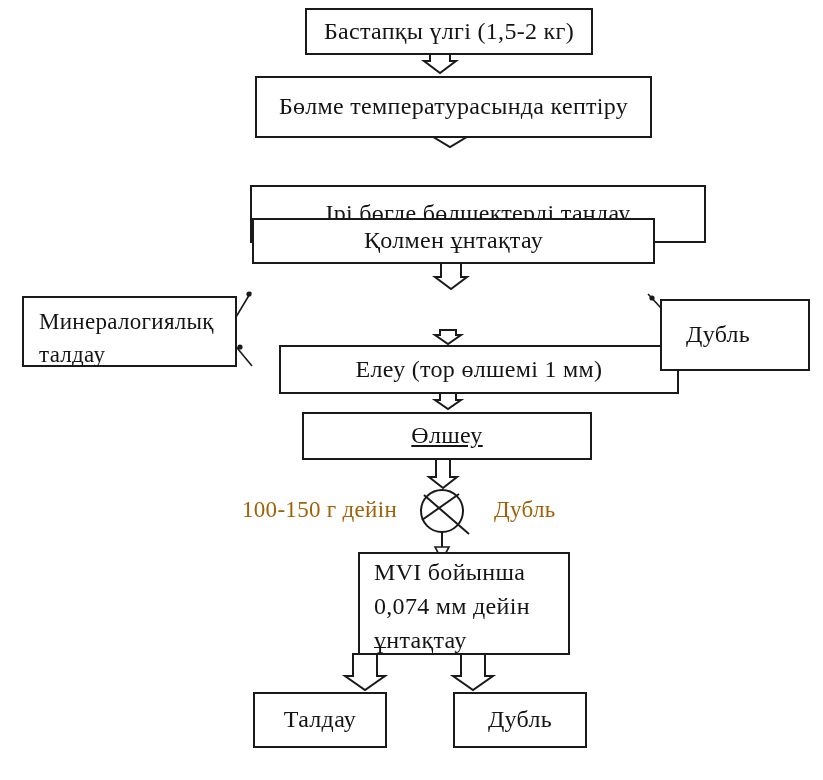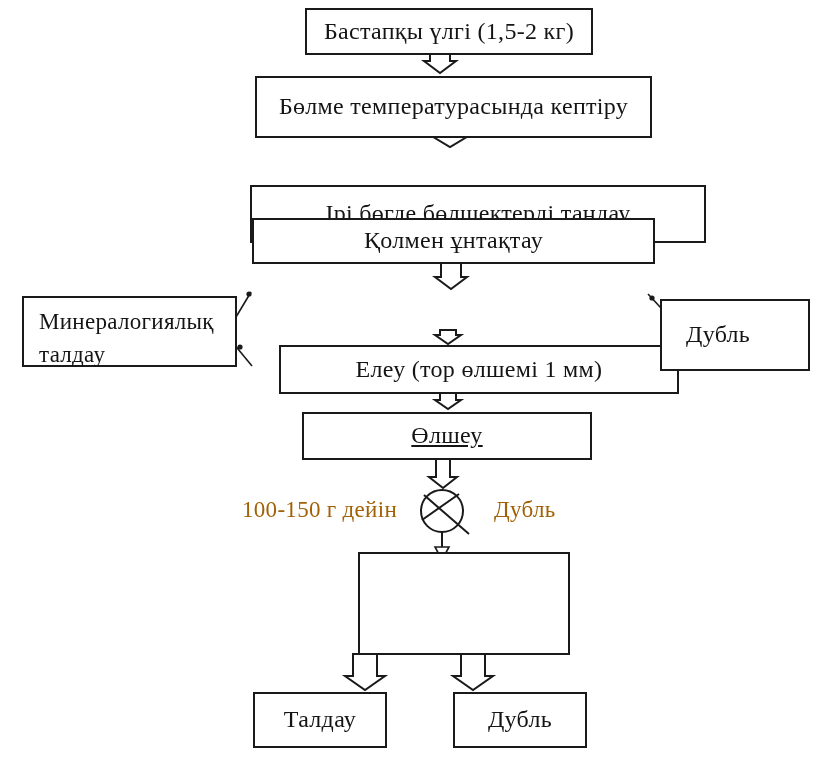--- a/index.html
+++ b/index.html
@@ -133,20 +133,23 @@
 
   <div class="node" id="n-weigh">
     <span>Өлшеу</span>
   </div>
 
   <div class="free-label" id="lbl-amount">100-150 г дейін</div>
   <div class="free-label" id="lbl-dub-mid">Дубль</div>
 
   <div class="node left-align" id="n-mvi">
     <span class="multi">
+      <span class="multi">MVI бойынша</span>
+      <span class="multi">0,074 мм дейін</span>
+      <span class="multi">ұнтақтау</span>
     </span>
   </div>
 
   <div class="node" id="n-analysis">
     <span>Талдау</span>
   </div>
 
   <div class="node" id="n-dub-bottom">
     <span>Дубль</span>
   </div>

